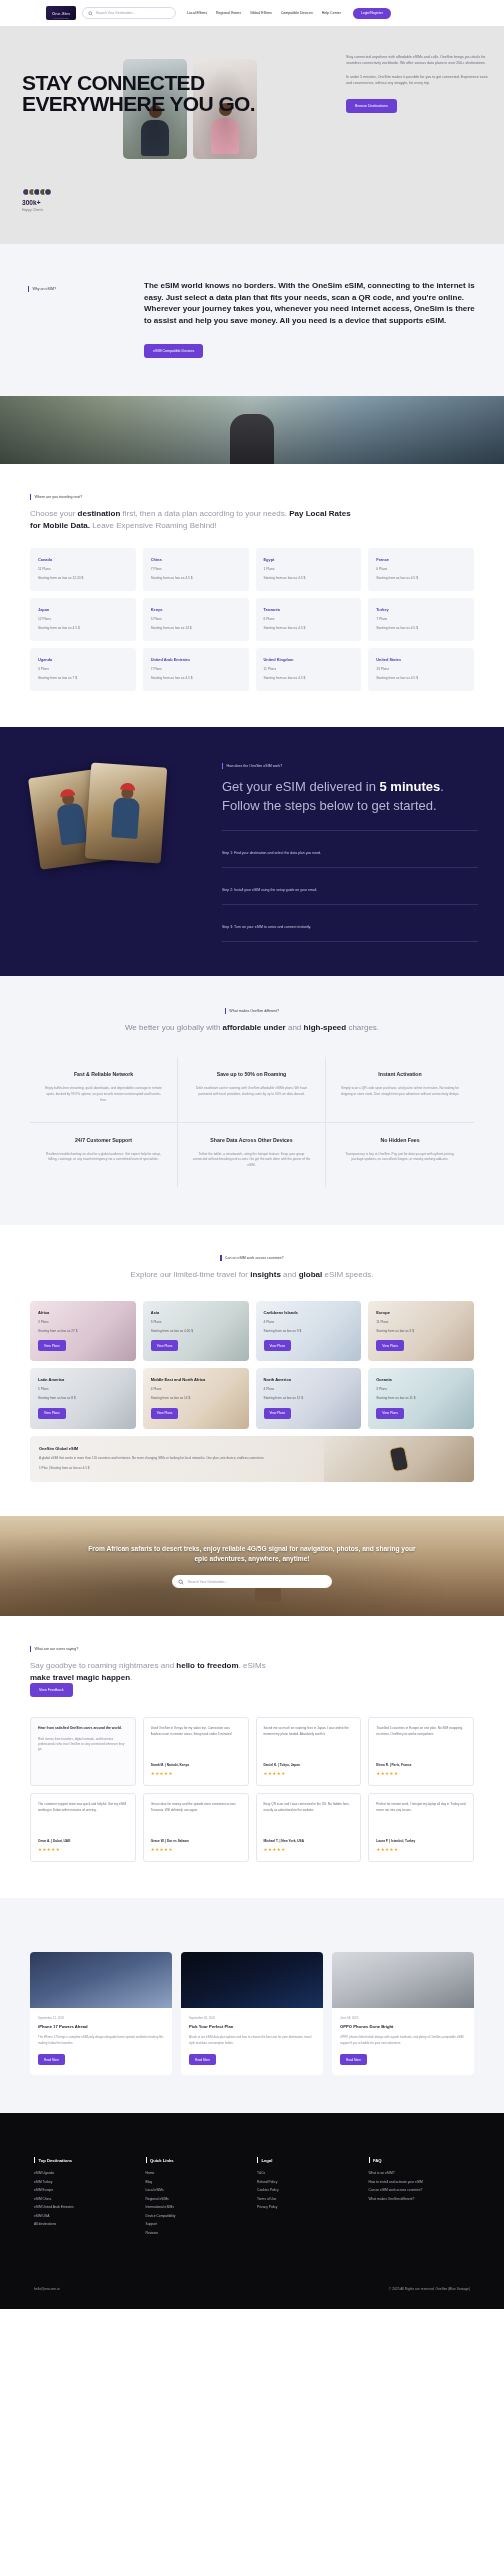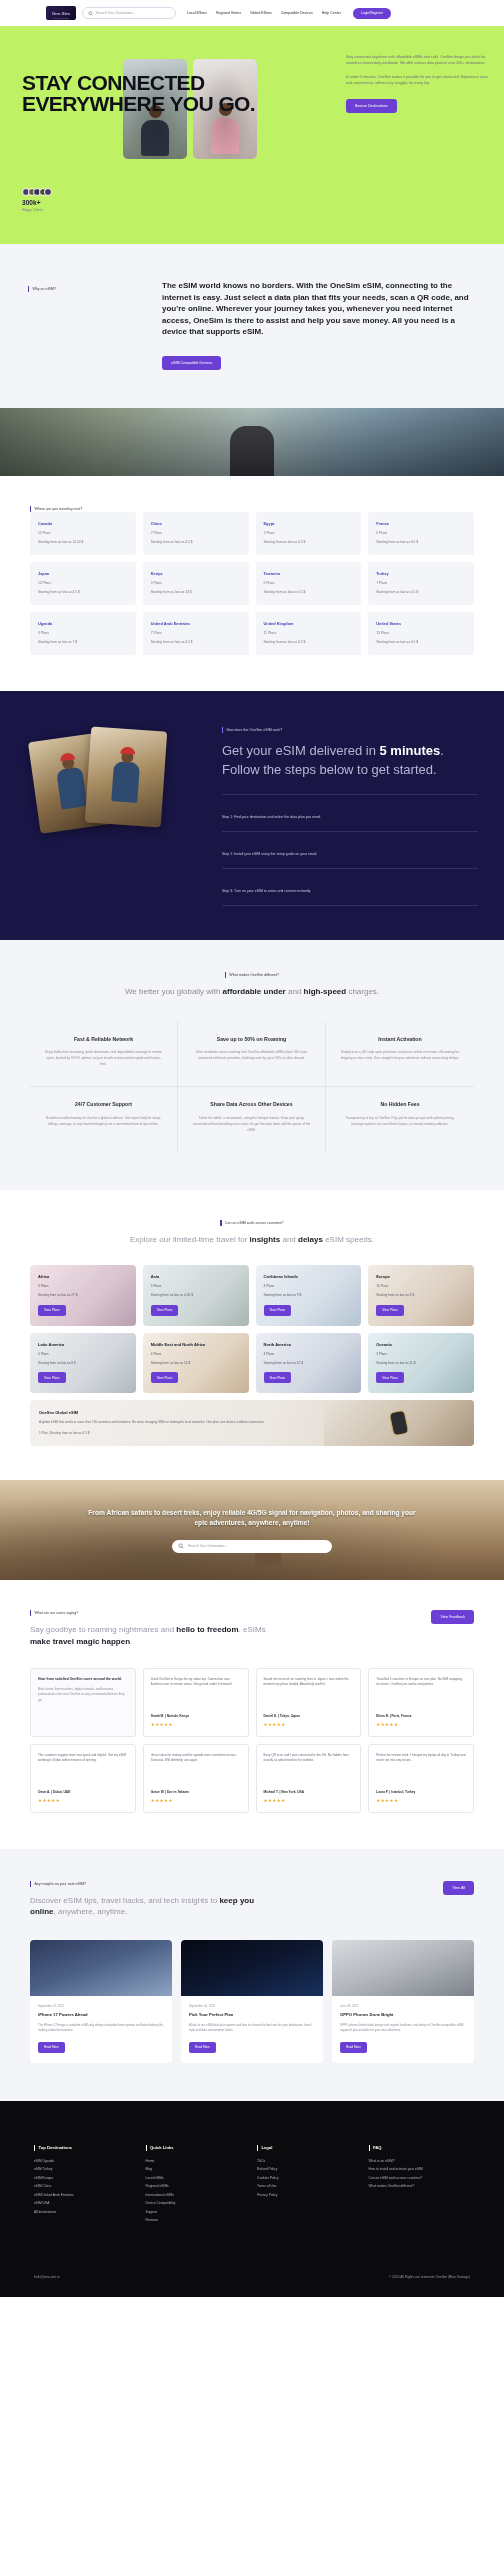--- a/index.html
+++ b/index.html
@@ -34,21 +34,21 @@
   .search svg { width:5px; height:5px; flex:0 0 auto; }
   .search .ph { font-size:3.4px; color:#9a96a8; }
   .nav { display:flex; align-items:center; gap:9px; margin-left:5px; }
   .nav a { font-size:3.6px; color:#2c2c38; text-decoration:none; white-space:nowrap; }
   .btn-login {
     margin-left:6px; background:#6b3fd4; color:#fff; font-size:3.4px;
     border-radius:9px; padding:3.5px 8px; border:0; white-space:nowrap;
   }
 
   
-  .hero { position:relative; height:218px; background:#bef264; overflow:hidden; }
+  .hero { position:relative; height:218px; background:#e5e5e5; overflow:hidden; }
   .hero-h1 {
     position:absolute; left:22px; top:46px; width:260px;
     font-size:21px; line-height:1.02; font-weight:800; letter-spacing:-0.6px;
     color:#101018; z-index:4; text-transform:uppercase;
   }
   .hero-imgs { position:absolute; left:123px; top:33px; display:flex; gap:6px; z-index:2; }
   .hero-img { width:64px; height:100px; border-radius:5px; overflow:hidden; position:relative; }
   .hero-img.i1 { background:linear-gradient(170deg,#cdd4d8 0%,#9aa6a4 40%,#6f7a6c 100%); }
   .hero-img.i2 { background:linear-gradient(170deg,#e9e6e4 0%,#cfc6c2 45%,#b8a9a6 100%); }
   .hero-img::after {
@@ -77,21 +77,21 @@
   
   .sec { width:504px; }
   .sec-grey { background:#f4f5f9; }
   .eyebrow { display:flex; align-items:center; gap:3px; }
   .eyebrow .bar { width:1.4px; height:6px; background:#4c3aa8; display:block; }
   .eyebrow span.t { font-size:3.6px; color:#3c3a48; }
   .h2 { font-size:8px; line-height:1.45; font-weight:800; color:#1b1b25; }
   .h2 .mute { color:#9b98a8; font-weight:400; }
 
   
-  .why { display:flex; padding:36px 28px 38px; gap:42px;justify-content:flex-end; }
+  .why { display:flex; padding:36px 28px 38px; gap:24px;justify-content:flex-end; }
   .why-left { width:92px; padding-top:6px; }
   .why-right { flex:1; }
   .why-right .h2 { margin-bottom:12px; }
 
   
   .banner {
     height:68px; width:504px;
     background:linear-gradient(110deg,#4e5b4a 0%,#7d8a74 22%,#9fb1ad 48%,#6e8a9c 70%,#3f5668 100%);
     position:relative; overflow:hidden;
   }
@@ -197,21 +197,21 @@
     width:160px; height:13px; background:#fff; border-radius:10px;
     display:flex; align-items:center; gap:4px; padding:0 6px; }
   .desert-search .ph { font-size:3.4px; color:#9a96a8; }
   .camel { position:absolute; left:255px; bottom:14px; width:26px; height:22px; z-index:2;
     background:#6d523a; border-radius:10px 10px 3px 3px; }
 
   
   .test { background:#fff; padding:30px 30px 36px; }
   .test .h2 { margin:8px 0 0; max-width:250px; font-weight:400; color:#9b98a8; }
   .test .h2 b { color:#1b1b25; font-weight:800; }
-  .test-head { display:flex; justify-content:space-between; align-items:flex-start; }
+  .test-head { display:flex; justify-content:space-between; align-items:flex-start;flex-direction:column; }
   .tgrid { display:grid; grid-template-columns:repeat(4,1fr); gap:7px; margin-top:20px; }
   .tcard { border:.6px solid #e6e6ee; border-radius:3px; padding:8px 7px 9px; background:#fff; }
   .tq { font-size:3.1px; line-height:1.85; color:#6f6c7c; min-height:30px; }
   .tname { font-size:3.2px; color:#2b2b36; margin-top:7px; font-weight:700; }
   .stars { color:#f5a623; font-size:4.4px; letter-spacing:.5px; margin-top:4px; }
   .tpromo { border:.6px solid #e6e6ee; border-radius:3px; padding:8px 7px; background:#fbfbfd; }
   .tpromo .p1 { font-size:3.4px; font-weight:700; color:#2b2b36; line-height:1.6; }
   .tpromo .p2 { font-size:3px; color:#8c8a97; margin-top:5px; line-height:1.8; }
 
   
@@ -318,20 +318,21 @@
 
   <div class="banner">
     <div class="banner-fig"></div>
   </div>
 
   <div class="sec dest">
     <div class="eyebrow">
       <i class="bar"></i>
       <span class="t">Where are you traveling next?</span>
     </div>
+    <div class="h2" id="dest-heading"><span class="mute">Choose your </span><span>destination</span><span class="mute"> first, then a data plan according to your needs. </span><span>Pay Local Rates for Mobile Data.</span><span class="mute"> Leave Expensive Roaming Behind!</span></div>
     <div class="grid4" id="dest-grid">
         <div class="card">
           <div class="cname">Canada</div>
           <div class="cline">11 Plans</div>
           <div class="cline">Starting from as low as 12.20 $</div>
         </div>
         <div class="card">
           <div class="cname">China</div>
           <div class="cline">7 Plans</div>
           <div class="cline">Starting from as low as 4.5 $</div>
@@ -448,21 +449,21 @@
           <div class="fdesc">Transparency is key at OneSim. Pay just for data you get with upfront pricing, package updates, no cancelled charges, or sneaky working add-ons.</div>
         </div>
       </div>
   </div>
 
   <div class="sec reg">
     <div class="eyebrow">
       <i class="bar"></i>
       <span class="t">Can an eSIM work across countries?</span>
     </div>
-    <div class="h2" id="reg-heading"><span>Explore our limited-time travel for </span><b>insights</b><span> and </span><b>delays</b><span> eSIM speeds.</span></div>
+    <div class="h2" id="reg-heading"><span>Explore our limited-time travel for </span><b>insights</b><span> and </span><b>global</b><span> eSIM speeds.</span></div>
     <div class="grid4" id="reg-grid">
         <div class="rcard r-africa"><div class="rn">Africa</div><div class="rl">3 Plans</div><div class="rl">Starting from as low as 27 $</div><button class="rbtn">View Plans</button></div>
         <div class="rcard r-asia"><div class="rn">Asia</div><div class="rl">5 Plans</div><div class="rl">Starting from as low as 4.50 $</div><button class="rbtn">View Plans</button></div>
         <div class="rcard r-carib"><div class="rn">Caribbean Islands</div><div class="rl">4 Plans</div><div class="rl">Starting from as low as 9 $</div><button class="rbtn">View Plans</button></div>
         <div class="rcard r-europe"><div class="rn">Europe</div><div class="rl">11 Plans</div><div class="rl">Starting from as low as 3 $</div><button class="rbtn">View Plans</button></div>
         <div class="rcard r-latam"><div class="rn">Latin America</div><div class="rl">5 Plans</div><div class="rl">Starting from as low as 8 $</div><button class="rbtn">View Plans</button></div>
         <div class="rcard r-mena"><div class="rn">Middle East and North Africa</div><div class="rl">4 Plans</div><div class="rl">Starting from as low as 14 $</div><button class="rbtn">View Plans</button></div>
         <div class="rcard r-namer"><div class="rn">North America</div><div class="rl">4 Plans</div><div class="rl">Starting from as low as 12 $</div><button class="rbtn">View Plans</button></div>
         <div class="rcard r-ocean"><div class="rn">Oceania</div><div class="rl">3 Plans</div><div class="rl">Starting from as low as 11 $</div><button class="rbtn">View Plans</button></div>
       </div>
@@ -538,30 +539,20 @@
         </div>
         <div class="tcard">
           <div class="tq">Perfect for remote work. I hotspot my laptop all day in Turkey and never ran into any issues.</div>
           <div class="tname">Laura P. | Istanbul, Turkey</div>
           <div class="stars">★★★★★</div>
         </div>
       </div>
   </div>
 
   <div class="sec blog">
-    <div class="blog-head">
-      <div>
-        <div class="eyebrow">
-          <i class="bar"></i>
-          <span class="t">Any insights on your next eSIM?</span>
-        </div>
-        <div class="h2" id="blog-heading"><span>Discover eSIM tips, travel hacks, and tech insights to </span><b>keep you online</b><span>, anywhere, anytime.</span></div>
-      </div>
-      <button class="btn-purple">View All</button>
-    </div>
     <div class="bgrid" id="blog-grid">
         <div class="bcard">
           <div class="bimg b1"></div>
           <div class="bbody"><div class="bmeta">September 12, 2025</div><div class="bttl">iPhone 17 Powers Ahead</div><div class="bdesc">The iPhone 17 brings a complete eSIM-only design alongside faster speeds and better battery life, making it ideal for travelers.</div><button class="bbtn">Read More</button></div>
         </div>
         <div class="bcard">
           <div class="bimg b2"></div>
           <div class="bbody"><div class="bmeta">September 02, 2025</div><div class="bttl">Pick Your Perfect Plan</div><div class="bdesc">A look at our eSIM data plan options and how to choose the best one for your destination, travel style and data consumption habits.</div><button class="bbtn">Read More</button></div>
         </div>
         <div class="bcard">

